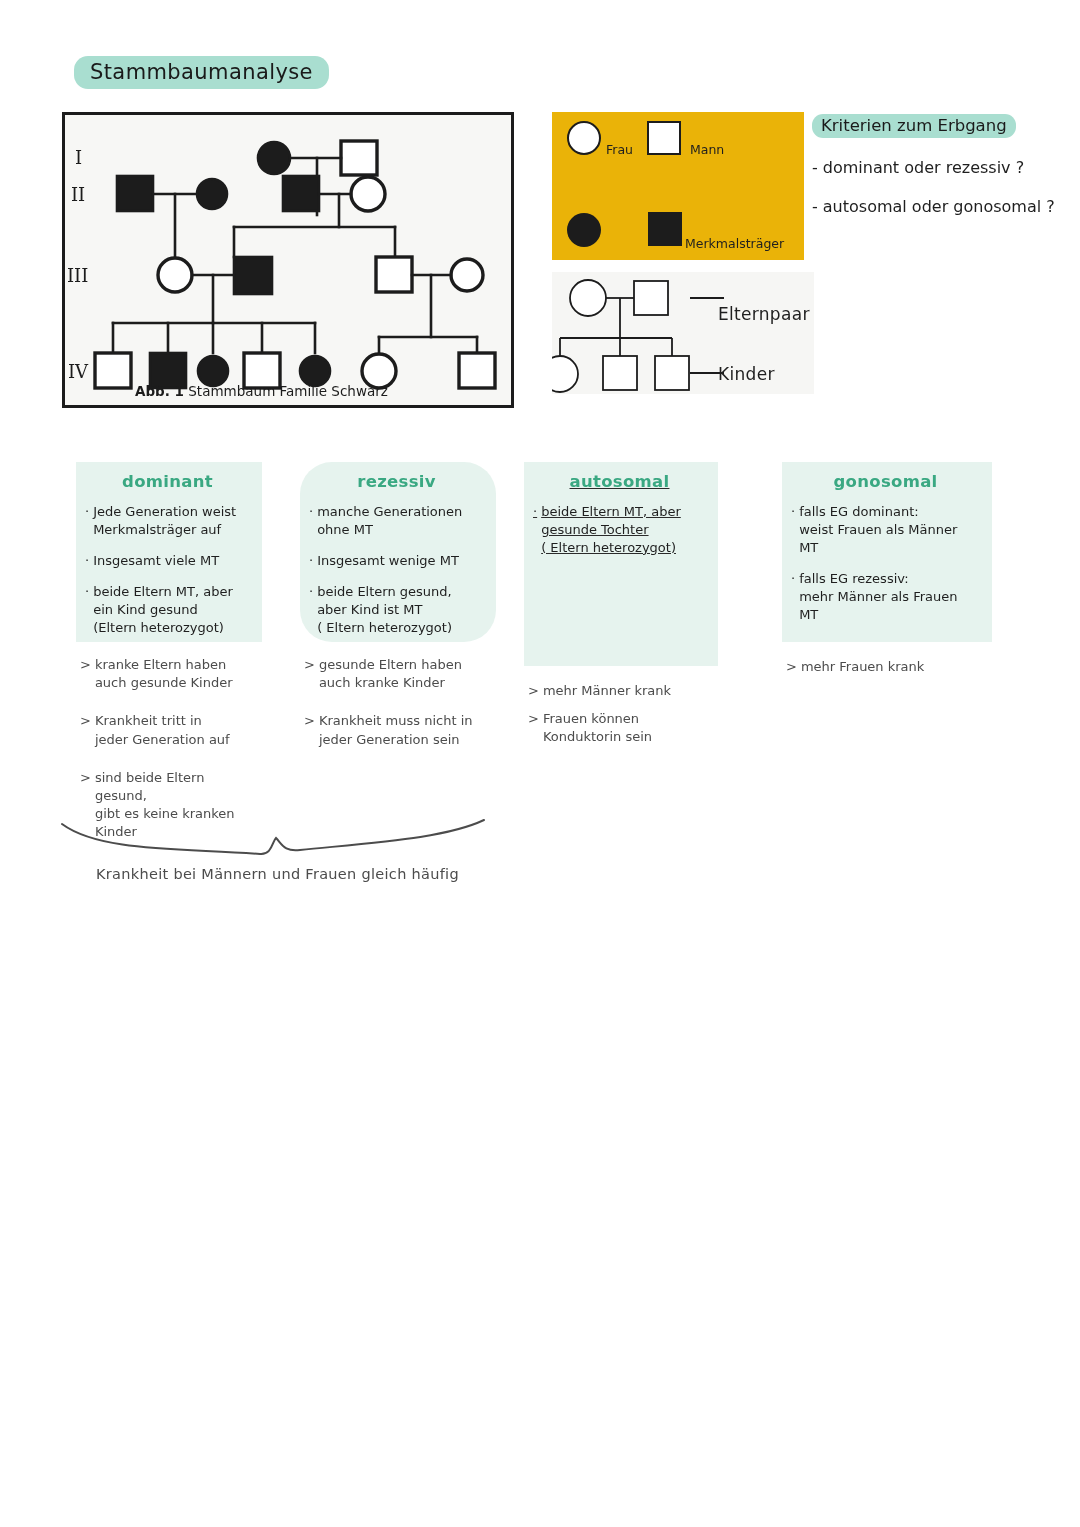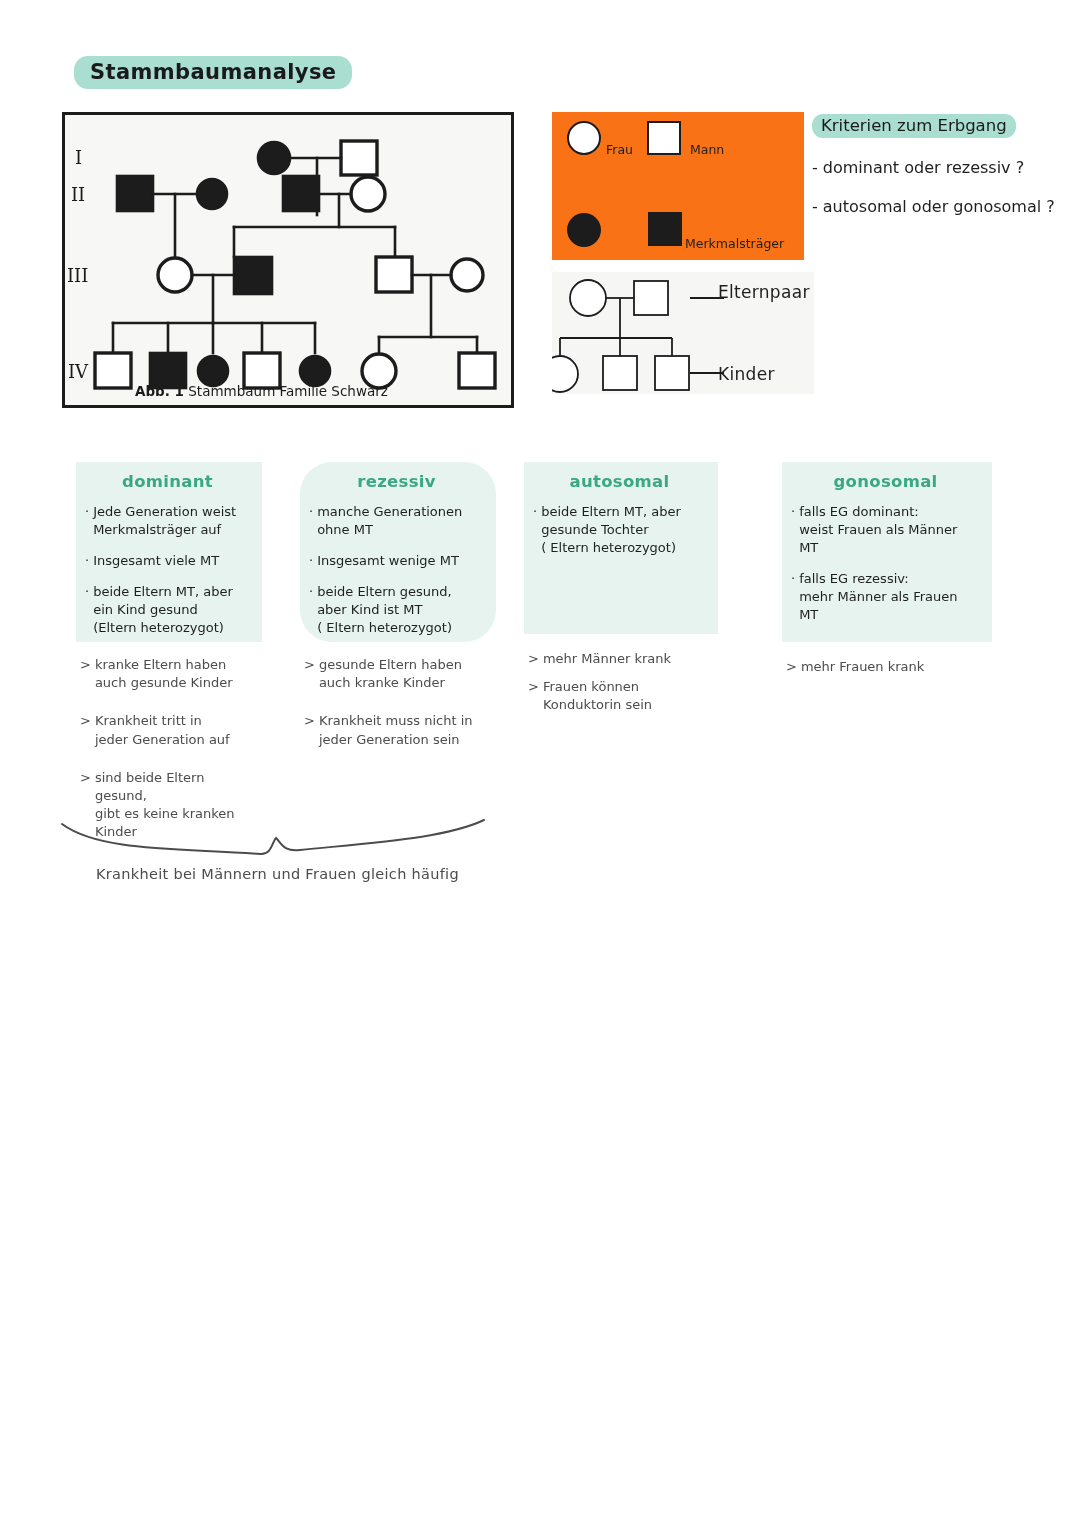--- a/index.html
+++ b/index.html
@@ -20,21 +20,21 @@
   #page-title {
     position: absolute;
     left: 74px;
     top: 56px;
     background: #a9ded0;
     border-radius: 14px;
     padding: 4px 16px 5px 16px;
     font-size: 21px;
     letter-spacing: 0.4px;
     color: #1a1a1a;
-    font-weight: 700;
+    font-weight: 400;
   }
 
   
   #pedigree-figure {
     position: absolute;
     left: 62px;
     top: 112px;
     width: 452px;
     height: 296px;
     border: 3px solid #1c1c1c;
@@ -57,21 +57,21 @@
   }
   #figure-caption .cap-bold { font-weight: bold; }
 
   
   #legend-symbols {
     position: absolute;
     left: 552px;
     top: 112px;
     width: 252px;
     height: 148px;
-    background: #f97316;
+    background: #eab308;
   }
   .legend-text {
     position: absolute;
     font-size: 12.5px;
     color: #1f1f1f;
   }
 
   
   #legend-family {
     position: absolute;
@@ -154,21 +154,21 @@
     margin-right: 4px;
     color: #4c4c4c;
   }
   .arrow-text { white-space: pre-line; }
 
   #col-dominant { left: 76px; top: 462px; width: 186px; }
   #col-dominant .col-box { width: 186px; height: 180px; }
   #col-rezessiv { left: 300px; top: 462px; width: 196px; }
   #col-rezessiv .col-box { width: 196px; height: 180px; border-radius: 32px; }
   #col-autosomal { left: 524px; top: 462px; width: 194px; }
-  #col-autosomal .col-box { width: 194px; height: 172px; }
+  #col-autosomal .col-box { width: 194px; height: 204px; text-decoration: underline; }
   #col-gonosomal { left: 782px; top: 462px; width: 210px; }
   #col-gonosomal .col-box { width: 210px; height: 180px; }
 
   #col-autosomal .after-list, #col-gonosomal .after-list { margin-top: 16px; }
   #col-autosomal .arrow-item, #col-gonosomal .arrow-item { margin-bottom: 10px; }
 
   
   #brace-wrap {
     position: absolute;
     left: 60px;
@@ -286,21 +286,21 @@
       <line x1="8" y1="66" x2="8" y2="84"></line>
       <line x1="68" y1="66" x2="68" y2="84"></line>
       <line x1="120" y1="66" x2="120" y2="84"></line>
       <circle cx="8" cy="102" r="18" fill="#ffffff"></circle>
       <rect x="51" y="84" width="34" height="34" fill="#ffffff"></rect>
       <rect x="103" y="84" width="34" height="34" fill="#ffffff"></rect>
       <line x1="138" y1="26" x2="172" y2="26"></line>
       <line x1="138" y1="101" x2="172" y2="101"></line>
     </g>
   </svg>
-  <div class="legend-hand" style="left:166px; top:10px;">Elternpaar</div>
+  <div class="legend-hand" style="left:166px; top:32px;">Elternpaar</div>
   <div class="legend-hand" style="left:166px; top:92px;">Kinder</div>
 </div>
 
 <div id="criteria-panel">
   <div id="criteria-title">Kriterien zum Erbgang</div>
   <div class="criteria-line">
     <span class="dash">-</span><span>dominant oder rezessiv ?</span>
   </div>
   <div class="criteria-line">
     <span class="dash">-</span><span>autosomal oder gonosomal ?</span>

